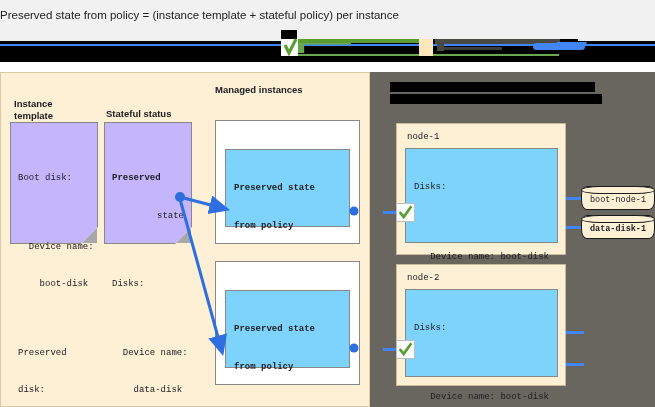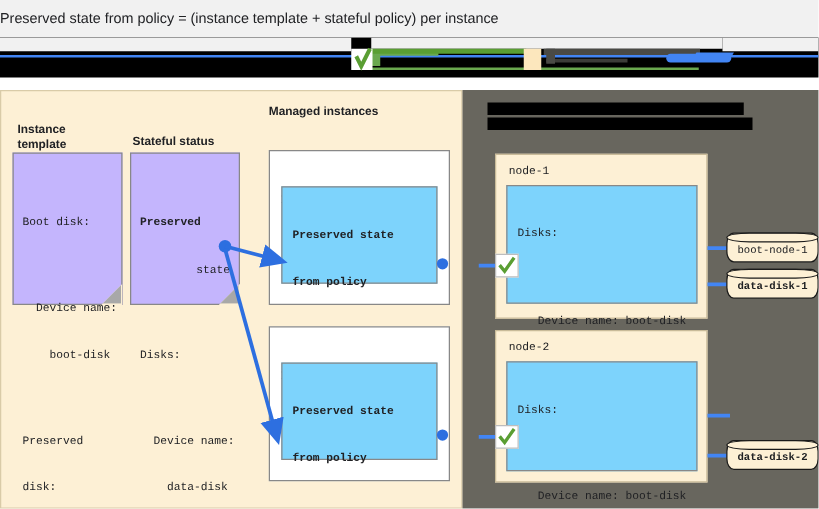--- a/index.html
+++ b/index.html
@@ -255,24 +255,20 @@
     <span class="lbl">boot-node-1</span>
   </div>
   <div class="hline" style="left:566px;top:226px;width:18px;"></div>
   <div class="disk" style="left:581px;top:215px;">
     <div class="lid"></div>
     <span class="lbl" style="font-weight:bold;">data-disk-1</span>
   </div>
 
   <div class="hline" style="left:566px;top:331px;width:18px;"></div>
   <div class="hline" style="left:566px;top:363px;width:18px;"></div>
-  <div class="disk" style="left:581px;top:352px;">
-    <div class="lid"></div>
-    <span class="lbl" style="font-weight:bold;">data-disk-2</span>
-  </div>
 
   <div class="hline" style="left:383px;top:211px;width:22px;"></div>
   <div class="check-badge" style="left:396px;top:203px;">
     <svg viewBox="0 0 19 19" width="17" height="17">
       <path d="M3 9 L7.5 14.5 L16 2.5" stroke="#5a9e33" stroke-width="3" fill="none"></path>
     </svg>
   </div>
 
   <div class="hline" style="left:383px;top:348px;width:22px;"></div>
   <div class="check-badge" style="left:396px;top:340px;">

